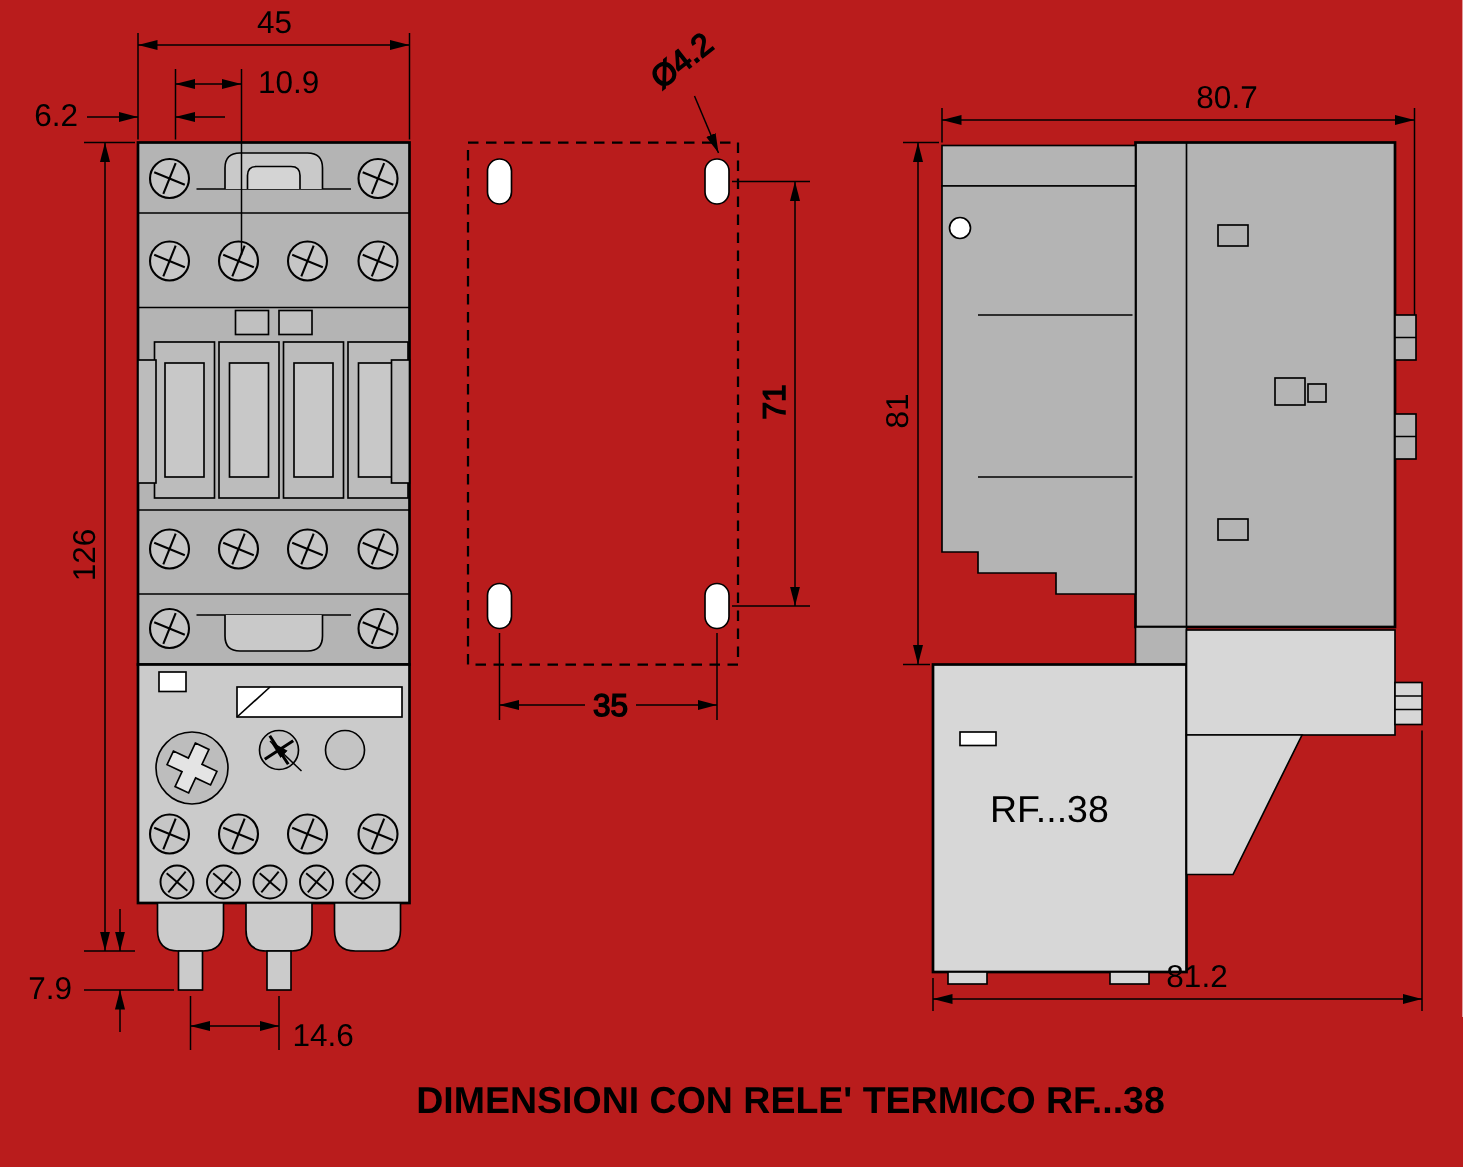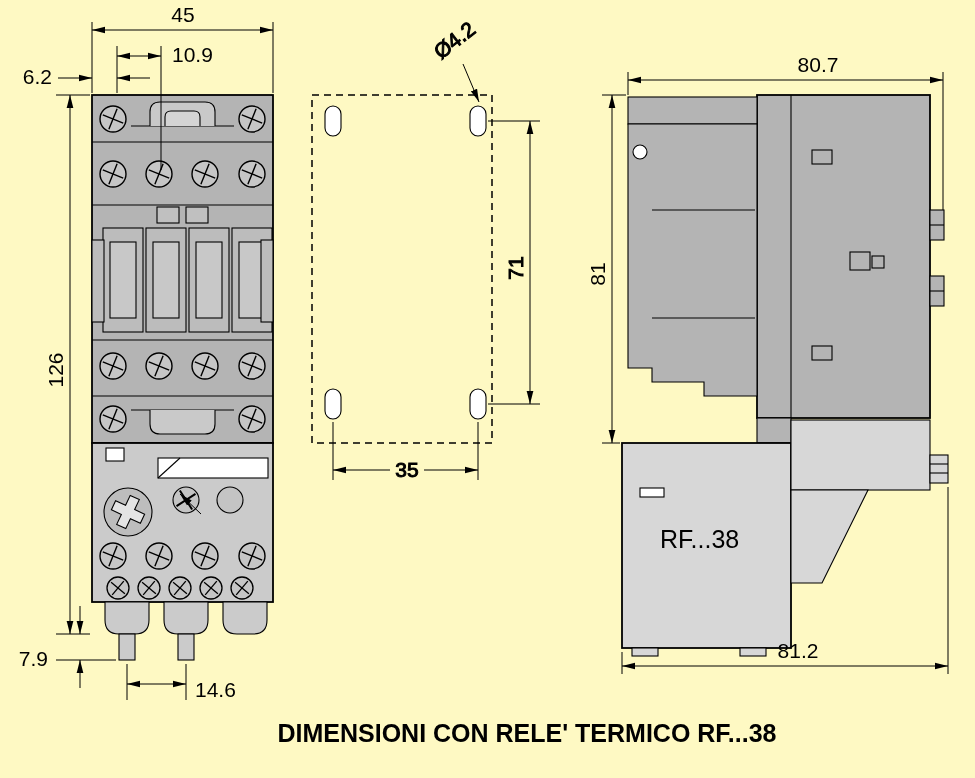--- a/index.html
+++ b/index.html
@@ -1,16 +1,16 @@
 <!DOCTYPE html>
 <html><head>
 <meta charset="utf-8">
 <style>
   html,body{margin:0;padding:0;background:#ffffff;}
-  .page{position:relative;width:975px;height:778px;background:#fef9c3;overflow:hidden;}
+  .page{position:relative;width:975px;height:778px;background:#b91c1c;overflow:hidden;}
   svg{display:block;}
   .dim{font-family:"Liberation Sans", sans-serif;font-size:21px;fill:#000;}
   .part-label{font-family:"Liberation Sans", sans-serif;font-size:25px;fill:#000;}
   .caption{font-family:"Liberation Sans", sans-serif;font-size:25px;font-weight:bold;fill:#000;}
   .outline{stroke:#000;stroke-width:1.8;}
   .thin{stroke:#000;stroke-width:1.1;}
   .dimline{stroke:#000;stroke-width:1;fill:none;}
 </style>
 </head>
 <body>

